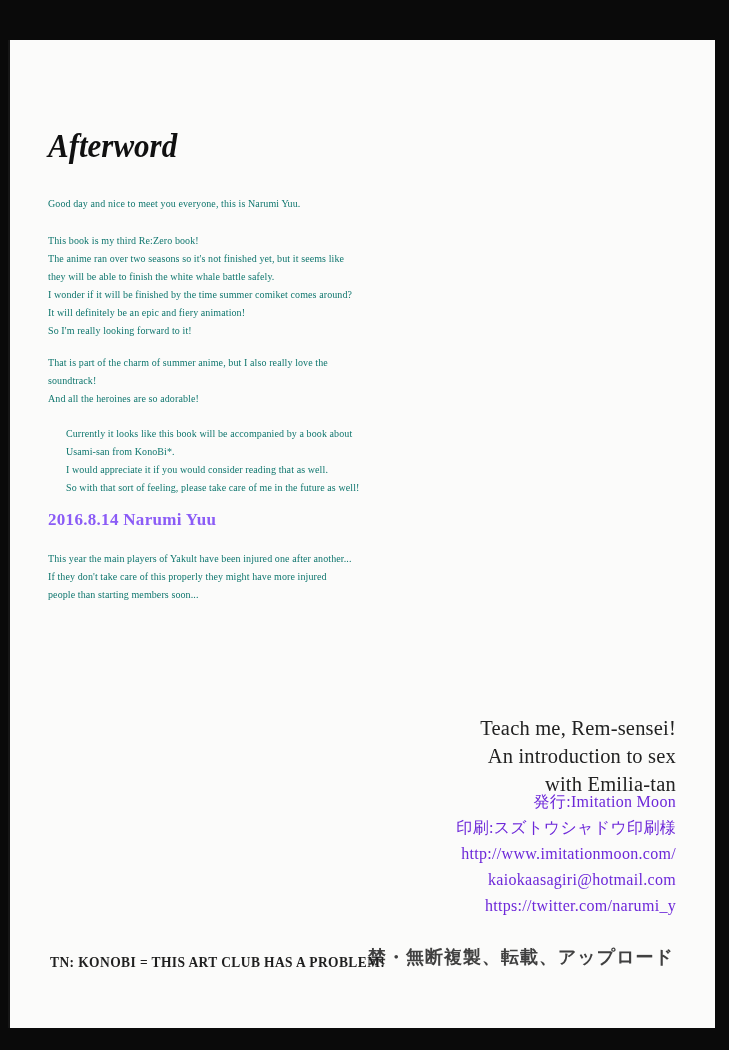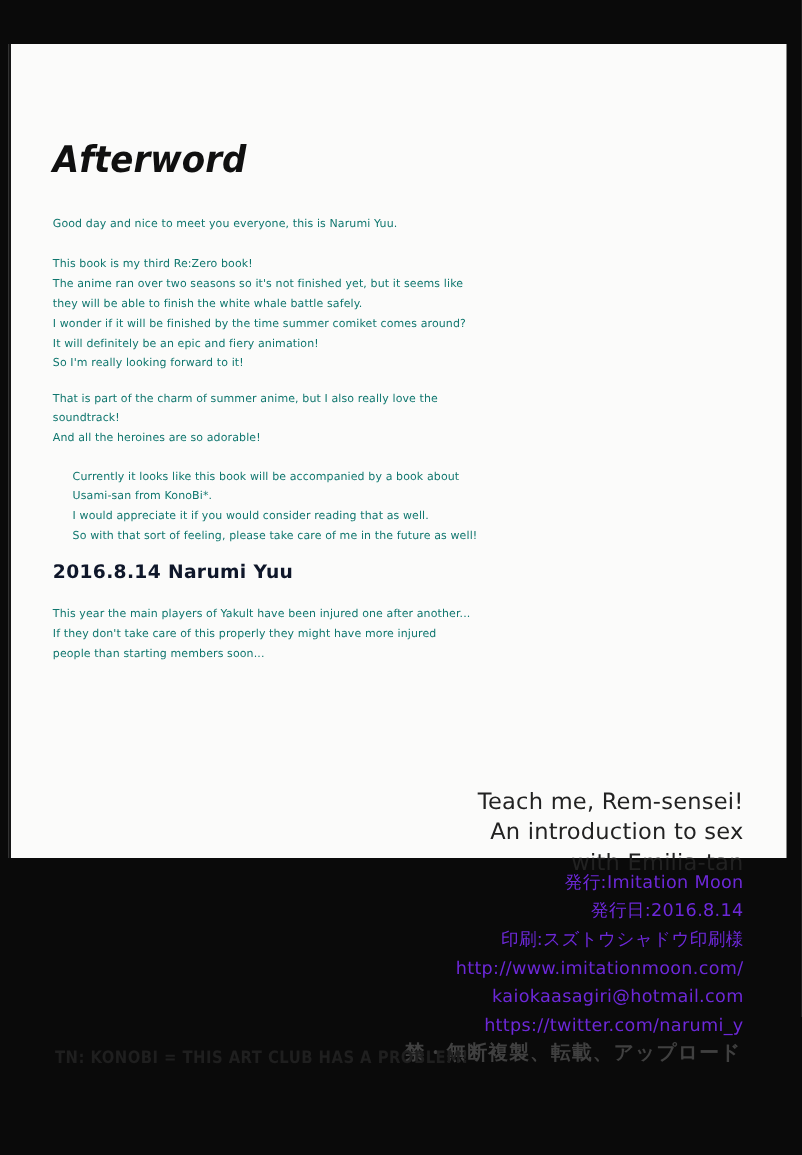--- a/index.html
+++ b/index.html
@@ -13,24 +13,25 @@
     position: relative;
     overflow: hidden;
     font-family: "DejaVu Sans", "Liberation Sans", sans-serif;
   }
   
   .page {
     position: absolute;
     left: 8px;
     top: 40px;
     width: 707px;
-    height: 740px;
+    height: 988px;
     background: #fbfbfa;
     border-left: 2px solid #161616;
     box-sizing: border-box;
+    font-family: Liberation Serif, serif;
   }
   .afterword-title {
     position: absolute;
     left: 38px;
     top: 88px;
     margin: 0;
     font-size: 31px;
     font-weight: bold;
     font-style: italic;
     letter-spacing: 0px;
@@ -50,21 +51,21 @@
   .p2 { top: 192px; }
   .p3 { top: 314px; }
   .p4 { top: 385px; margin-left: 18px; }
   .p5 { top: 510px; }
   .date-line {
     position: absolute;
     left: 38px;
     top: 470px;
     font-size: 17px;
     font-weight: bold;
-    color: #0f172a;
+    color: #8b5cf6;
     letter-spacing: 0.3px;
   }
   .book-title {
     position: absolute;
     right: 39px;
     top: 655px;
     text-align: right;
     font-size: 20.5px;
     line-height: 28px;
     color: #222222;
@@ -134,21 +135,20 @@
 people than starting members soon...</div>
 
   <div class="book-title">
     <div>Teach me, Rem-sensei!</div>
     <div>An introduction to sex</div>
     <div>with Emilia-tan</div>
   </div>
 
   <div class="colophon">
     <div>発行:Imitation Moon</div>
-    <div>発行日:2016.8.14</div>
     <div>印刷:スズトウシャドウ印刷様</div>
     <div>http://www.imitationmoon.com/</div>
     <div>kaiokaasagiri@hotmail.com</div>
     <div>https://twitter.com/narumi_y</div>
   </div>
 
   <div class="prohibition">禁・無断複製、転載、アップロード</div>
 
   <div class="tn-note">TN: KONOBI = THIS ART CLUB HAS A PROBLEM!</div>
 

